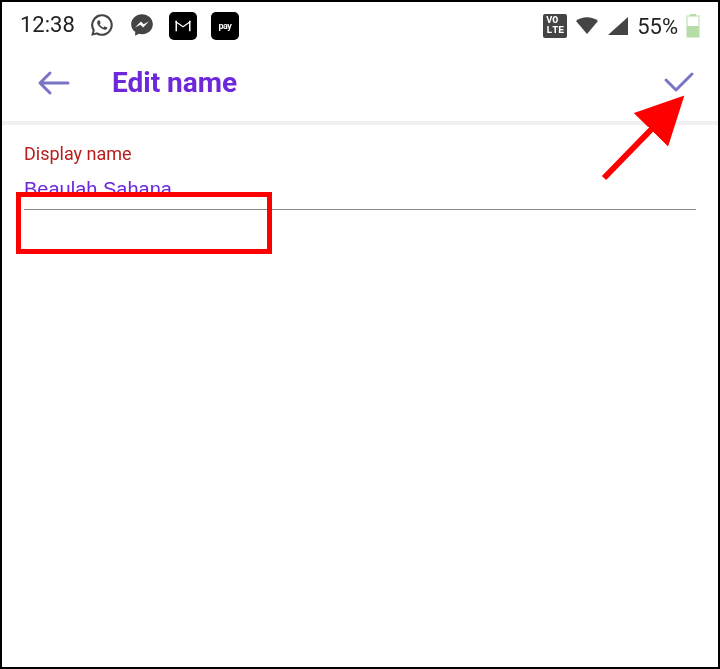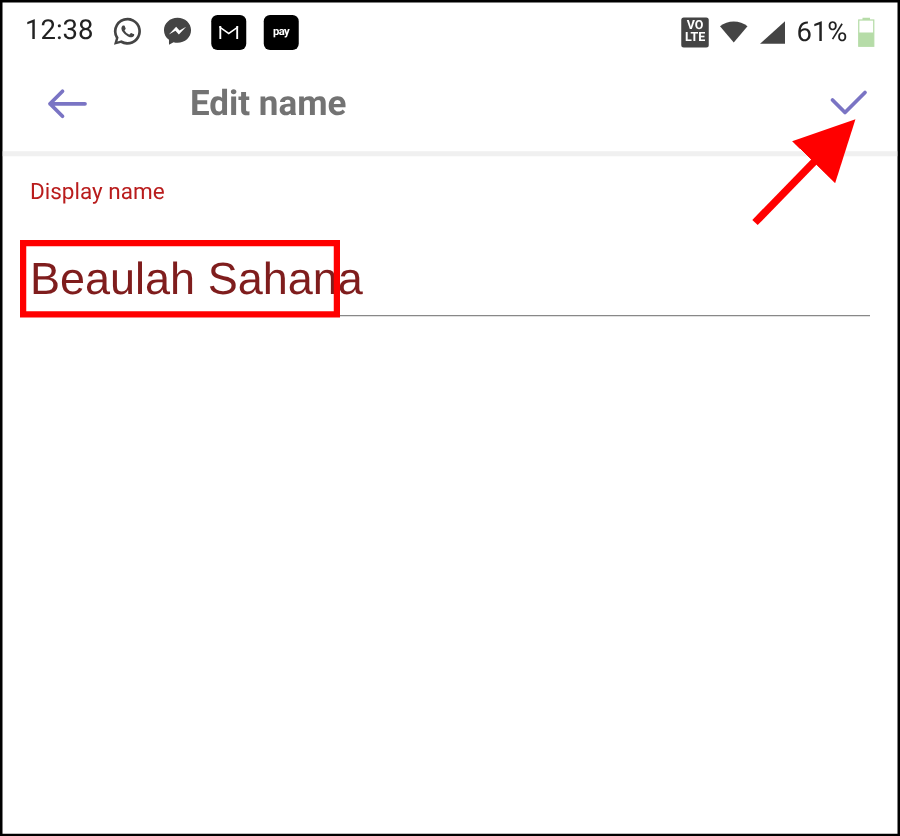--- a/index.html
+++ b/index.html
@@ -72,22 +72,21 @@
       display: inline-flex;
       align-items: center;
       justify-content: center;
       color: #7a74c4;
       cursor: pointer;
       margin-right: 42px;
     }
     .title {
       font-size: 28px;
       font-weight: 700;
-      color: #737373;
-      margin-left: 40px;
+      color: #6d28d9;
     }
     .confirm-btn {
       position: absolute;
       right: 22px;
       top: 24px;
       color: #7a74c4;
       cursor: pointer;
     }
     .content {
       padding: 18px 22px;
@@ -95,26 +94,25 @@
     }
     .field-label {
       font-size: 18px;
       color: #b91c1c;
       margin-bottom: 8px;
     }
     .name-input {
       width: 100%;
       border: none;
       border-bottom: 1.5px solid #888;
-      font-size: 36px;
+      font-size: 20px;
       padding: 6px 0 8px 0;
       outline: none;
-      color: #7f1d1d;
+      color: #6d28d9;
       background: transparent;
-      margin-top: 24px;
     }
     .highlight-box {
       position: absolute;
       border: 5px solid #f00;
       pointer-events: none;
     }
     .annotation-arrow {
       position: absolute;
       pointer-events: none;
     }
@@ -138,34 +136,34 @@
     <span class="status-icon icon-box dark">
       <svg width="18" height="14" viewBox="0 0 24 18">
           <path fill="#fff" d="M2 2h20v14H2z" opacity="0"></path>
           <path fill="#fff" d="M22 2l-10 7L2 2v2l10 7 10-7z"></path>
           <path fill="#fff" d="M2 2h2v14H2zM20 2h2v14h-2z"></path>
         </svg>
     </span>
     <span class="status-icon icon-box dark" style="font-size:9px;letter-spacing:-0.5px;">pay</span>
   </div>
   <div class="status-right">
-    <span class="status-icon" style="white-space:pre;text-align:center;">
+    <span class="status-icon" style="white-space:pre;font-family:Liberation Mono, monospace;">
       <span class="volte">VO<br>LTE</span>
     </span>
     <span class="status-icon">
       <svg width="24" height="20" viewBox="0 0 24 20">
           <path fill="#444" d="M12 18L1 5c6-5 16-5 22 0L12 18z"></path>
         </svg>
     </span>
     <span class="status-icon">
       <svg width="22" height="20" viewBox="0 0 22 20">
           <path fill="#444" d="M1 19L21 19 21 1z"></path>
         </svg>
     </span>
-    <span class="battery-pct">61%</span>
+    <span class="battery-pct">55%</span>
     <span class="status-icon">
       <svg width="14" height="24" viewBox="0 0 14 24">
           <rect x="4" y="0" width="6" height="2" fill="#b6dca8"></rect>
           <rect x="1" y="2" width="12" height="21" fill="none" stroke="#b6dca8" stroke-width="1"></rect>
           <rect x="1" y="12" width="12" height="11" fill="#b6dca8"></rect>
         </svg>
     </span>
   </div>
 </div>
 

